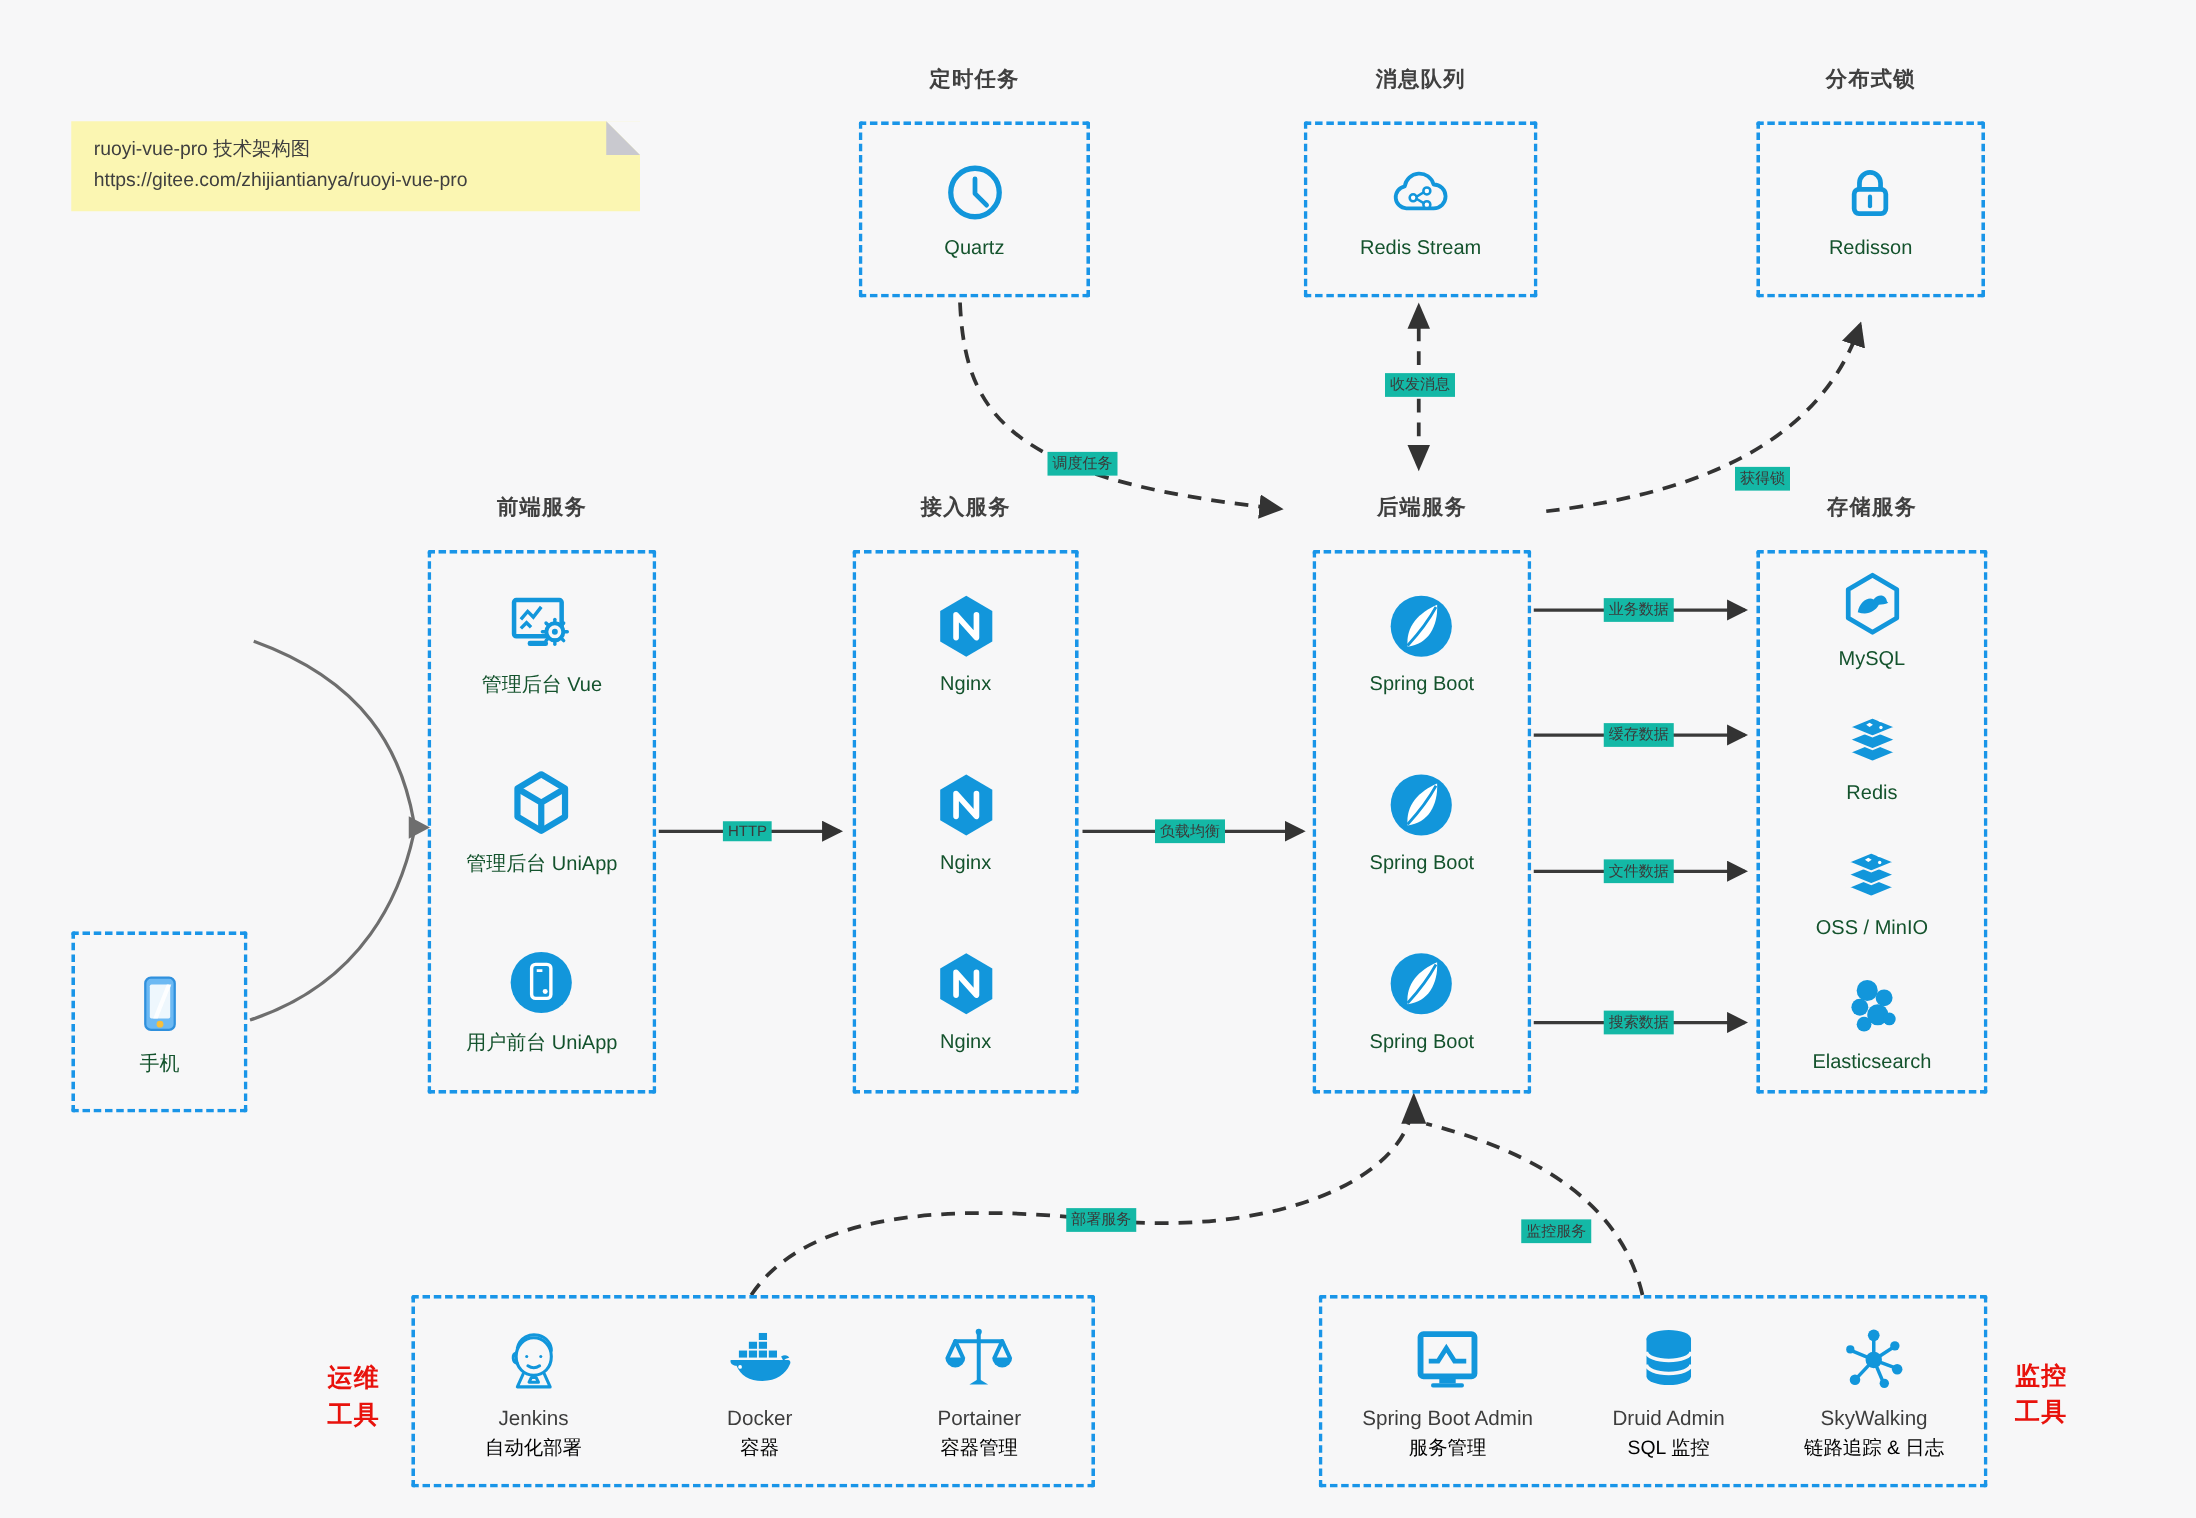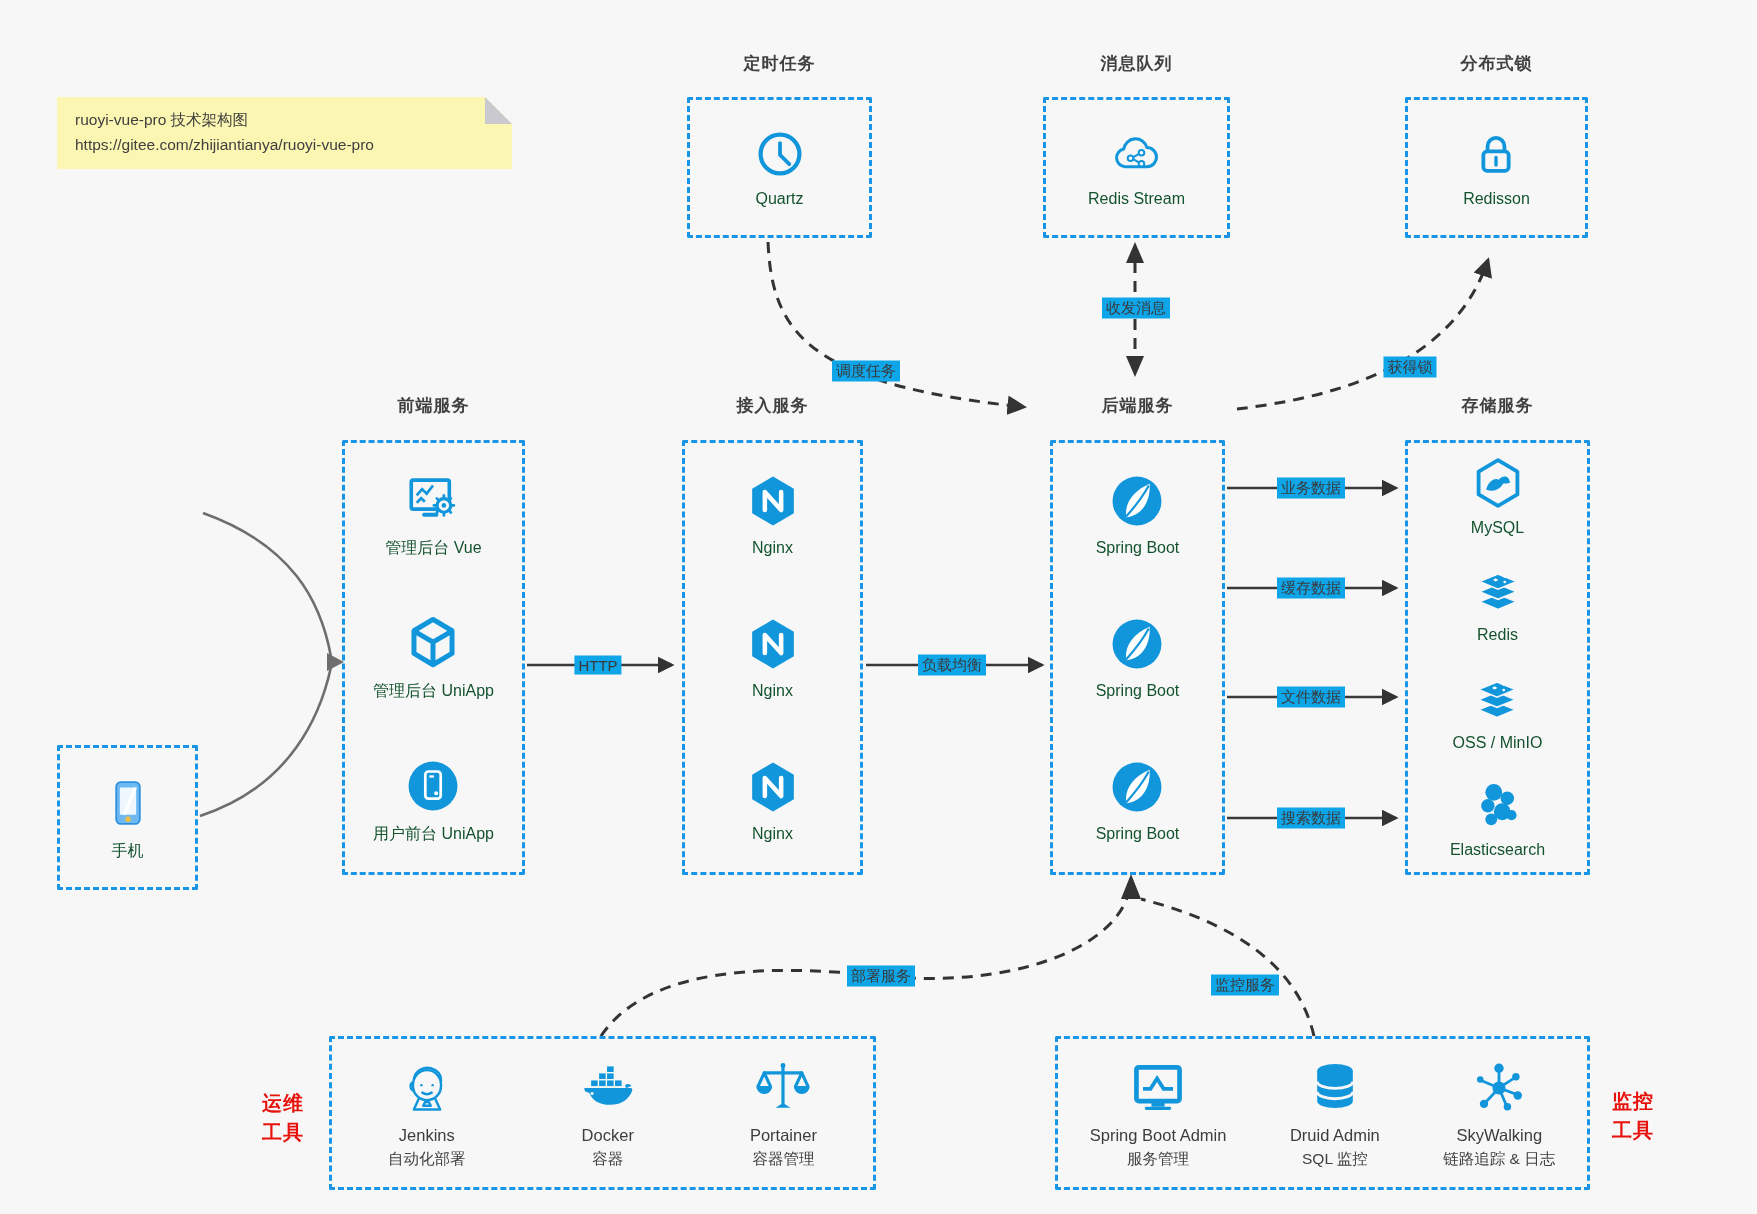--- a/index.html
+++ b/index.html
@@ -7,26 +7,26 @@
   .canvas{position:relative;width:1757px;height:1214px;background:#f7f7f8;overflow:hidden;}
   .edges{position:absolute;left:0;top:0;z-index:1;}
   .dash-box{position:absolute;border:3px dashed #1995e8;border-radius:2px;z-index:2;box-sizing:border-box;}
   .red-title{position:absolute;color:#404040;font-weight:bold;font-size:17px;text-align:center;z-index:3;letter-spacing:1px;}
   .side-label{position:absolute;color:#e8120c;font-weight:bold;font-size:20px;text-align:center;line-height:1.45;z-index:3;letter-spacing:1px;}
   .col{display:flex;flex-direction:column;justify-content:space-around;align-items:center;}
   .row{display:flex;flex-direction:row;justify-content:space-around;align-items:center;}
   .node{display:flex;flex-direction:column;align-items:center;}
   .nlabel{font-size:16px;color:#14532d;margin-top:9px;white-space:nowrap;}
   .bname{font-size:16.5px;color:#3d3d3d;margin-top:7px;white-space:nowrap;text-align:left;line-height:1.45;}
-  .bdesc{font-size:15.5px;color:#404040;white-space:nowrap;text-align:center;line-height:1.4;}
+  .bdesc{font-size:15.5px;color:#000000;white-space:nowrap;text-align:center;line-height:1.4;}
   .ic{display:block;}
   .ic54{width:54px;height:54px;}
   .ic58{width:58px;height:58px;}
   .ic60{width:60px;height:60px;}
-  .elabel{position:absolute;transform:translate(-50%,-50%);font-size:15px;color:#3a3a3a;background:#0ea5e9;padding:1px 4px;white-space:nowrap;z-index:4;}
+  .elabel{position:absolute;transform:translate(-50%,-50%);font-size:12px;color:#3a3a3a;background:#14b8a6;padding:1px 4px;white-space:nowrap;z-index:4;}
   .note{position:absolute;left:57px;top:97px;width:455px;height:72px;background:#fbf6b2;z-index:3;}
   .note::before{content:"";position:absolute;top:0;right:0;width:0;height:0;border-style:solid;
     border-width:0 27px 27px 0;border-color:transparent #f7f7f8 transparent transparent;}
   .note::after{content:"";position:absolute;top:0;right:0;width:0;height:0;border-style:solid;
     border-width:0 27px 27px 0;border-color:transparent transparent #c9c9cf transparent;}
   .note .ntext{padding:11px 0 0 18px;font-size:15.5px;line-height:1.6;color:#3f3f3f;}
 </style>
 </head>
 <body>
 
@@ -434,17 +434,17 @@
   </div>
 
   <div class="elabel" style="left:598px;top:665px;">HTTP</div>
   <div class="elabel" style="left:952px;top:665px;">负载均衡</div>
   <div class="elabel" style="left:1311px;top:488px;">业务数据</div>
   <div class="elabel" style="left:1311px;top:588px;">缓存数据</div>
   <div class="elabel" style="left:1311px;top:697px;">文件数据</div>
   <div class="elabel" style="left:1311px;top:818px;">搜索数据</div>
   <div class="elabel" style="left:866px;top:371px;">调度任务</div>
   <div class="elabel" style="left:1136px;top:308px;">收发消息</div>
-  <div class="elabel" style="left:1410px;top:367px;">获得锁</div>
+  <div class="elabel" style="left:1410px;top:383px;">获得锁</div>
   <div class="elabel" style="left:881px;top:976px;">部署服务</div>
   <div class="elabel" style="left:1245px;top:985px;">监控服务</div>
 
 </div>
 
 </body></html>

